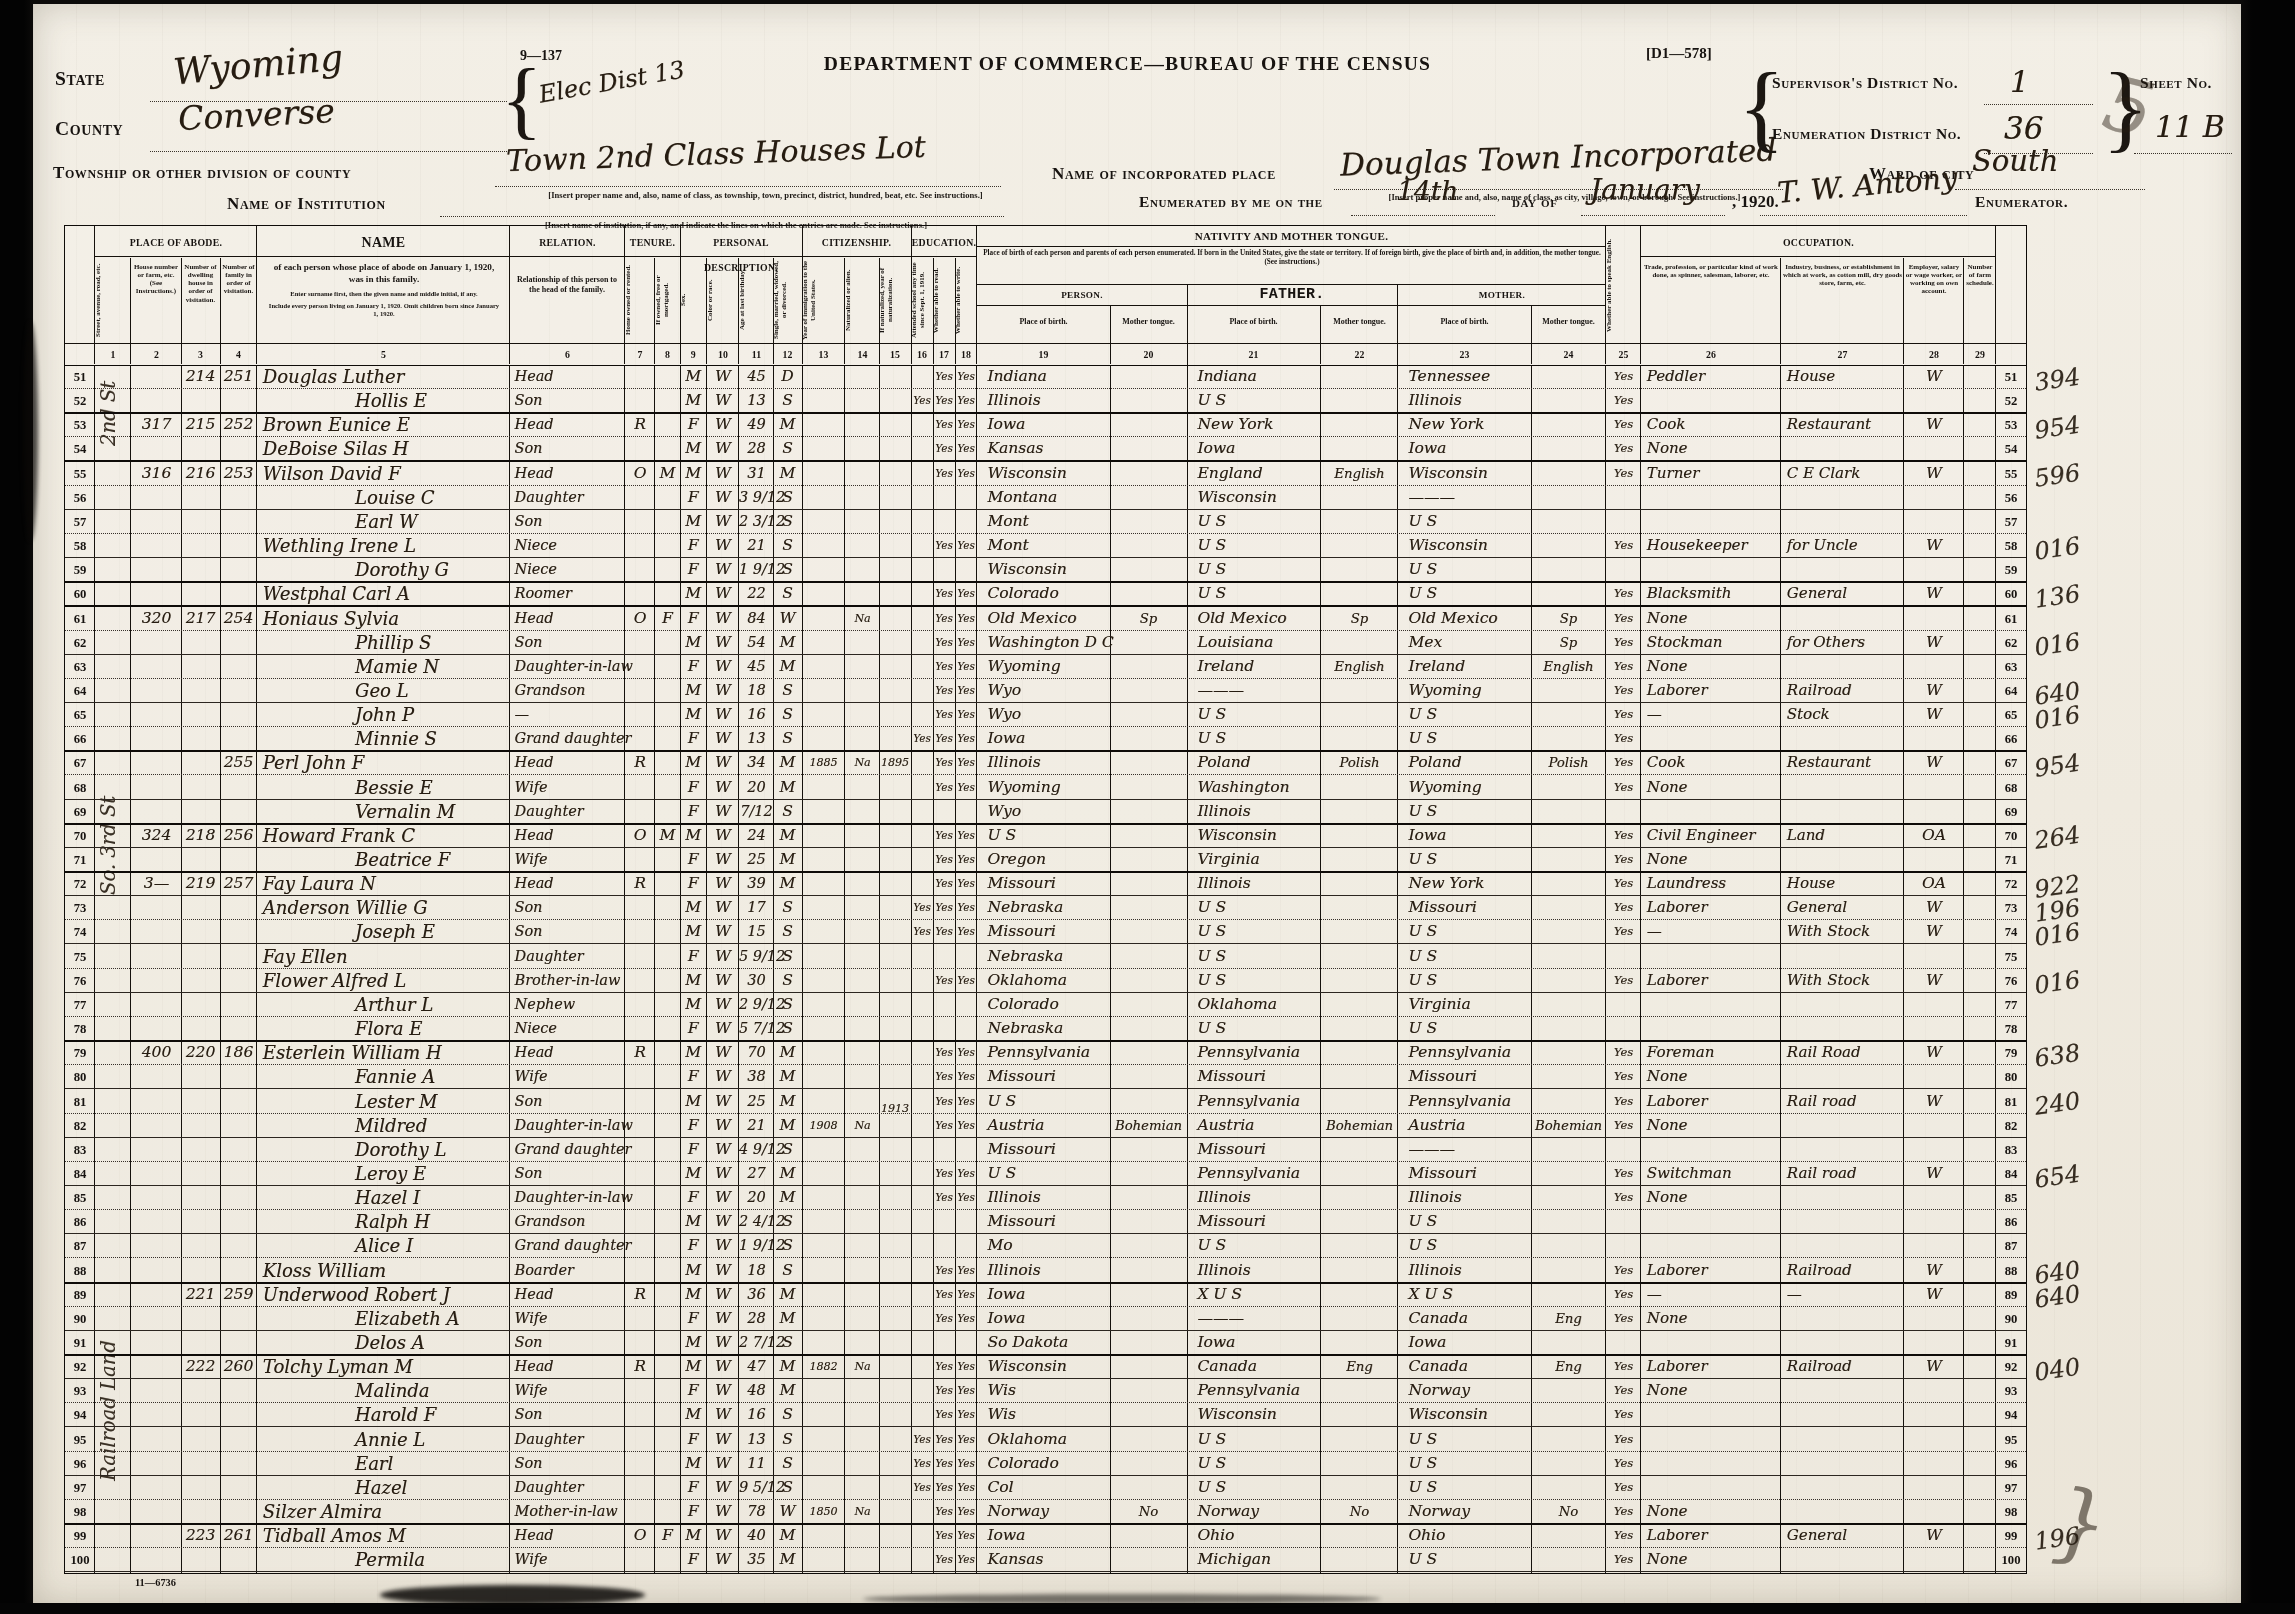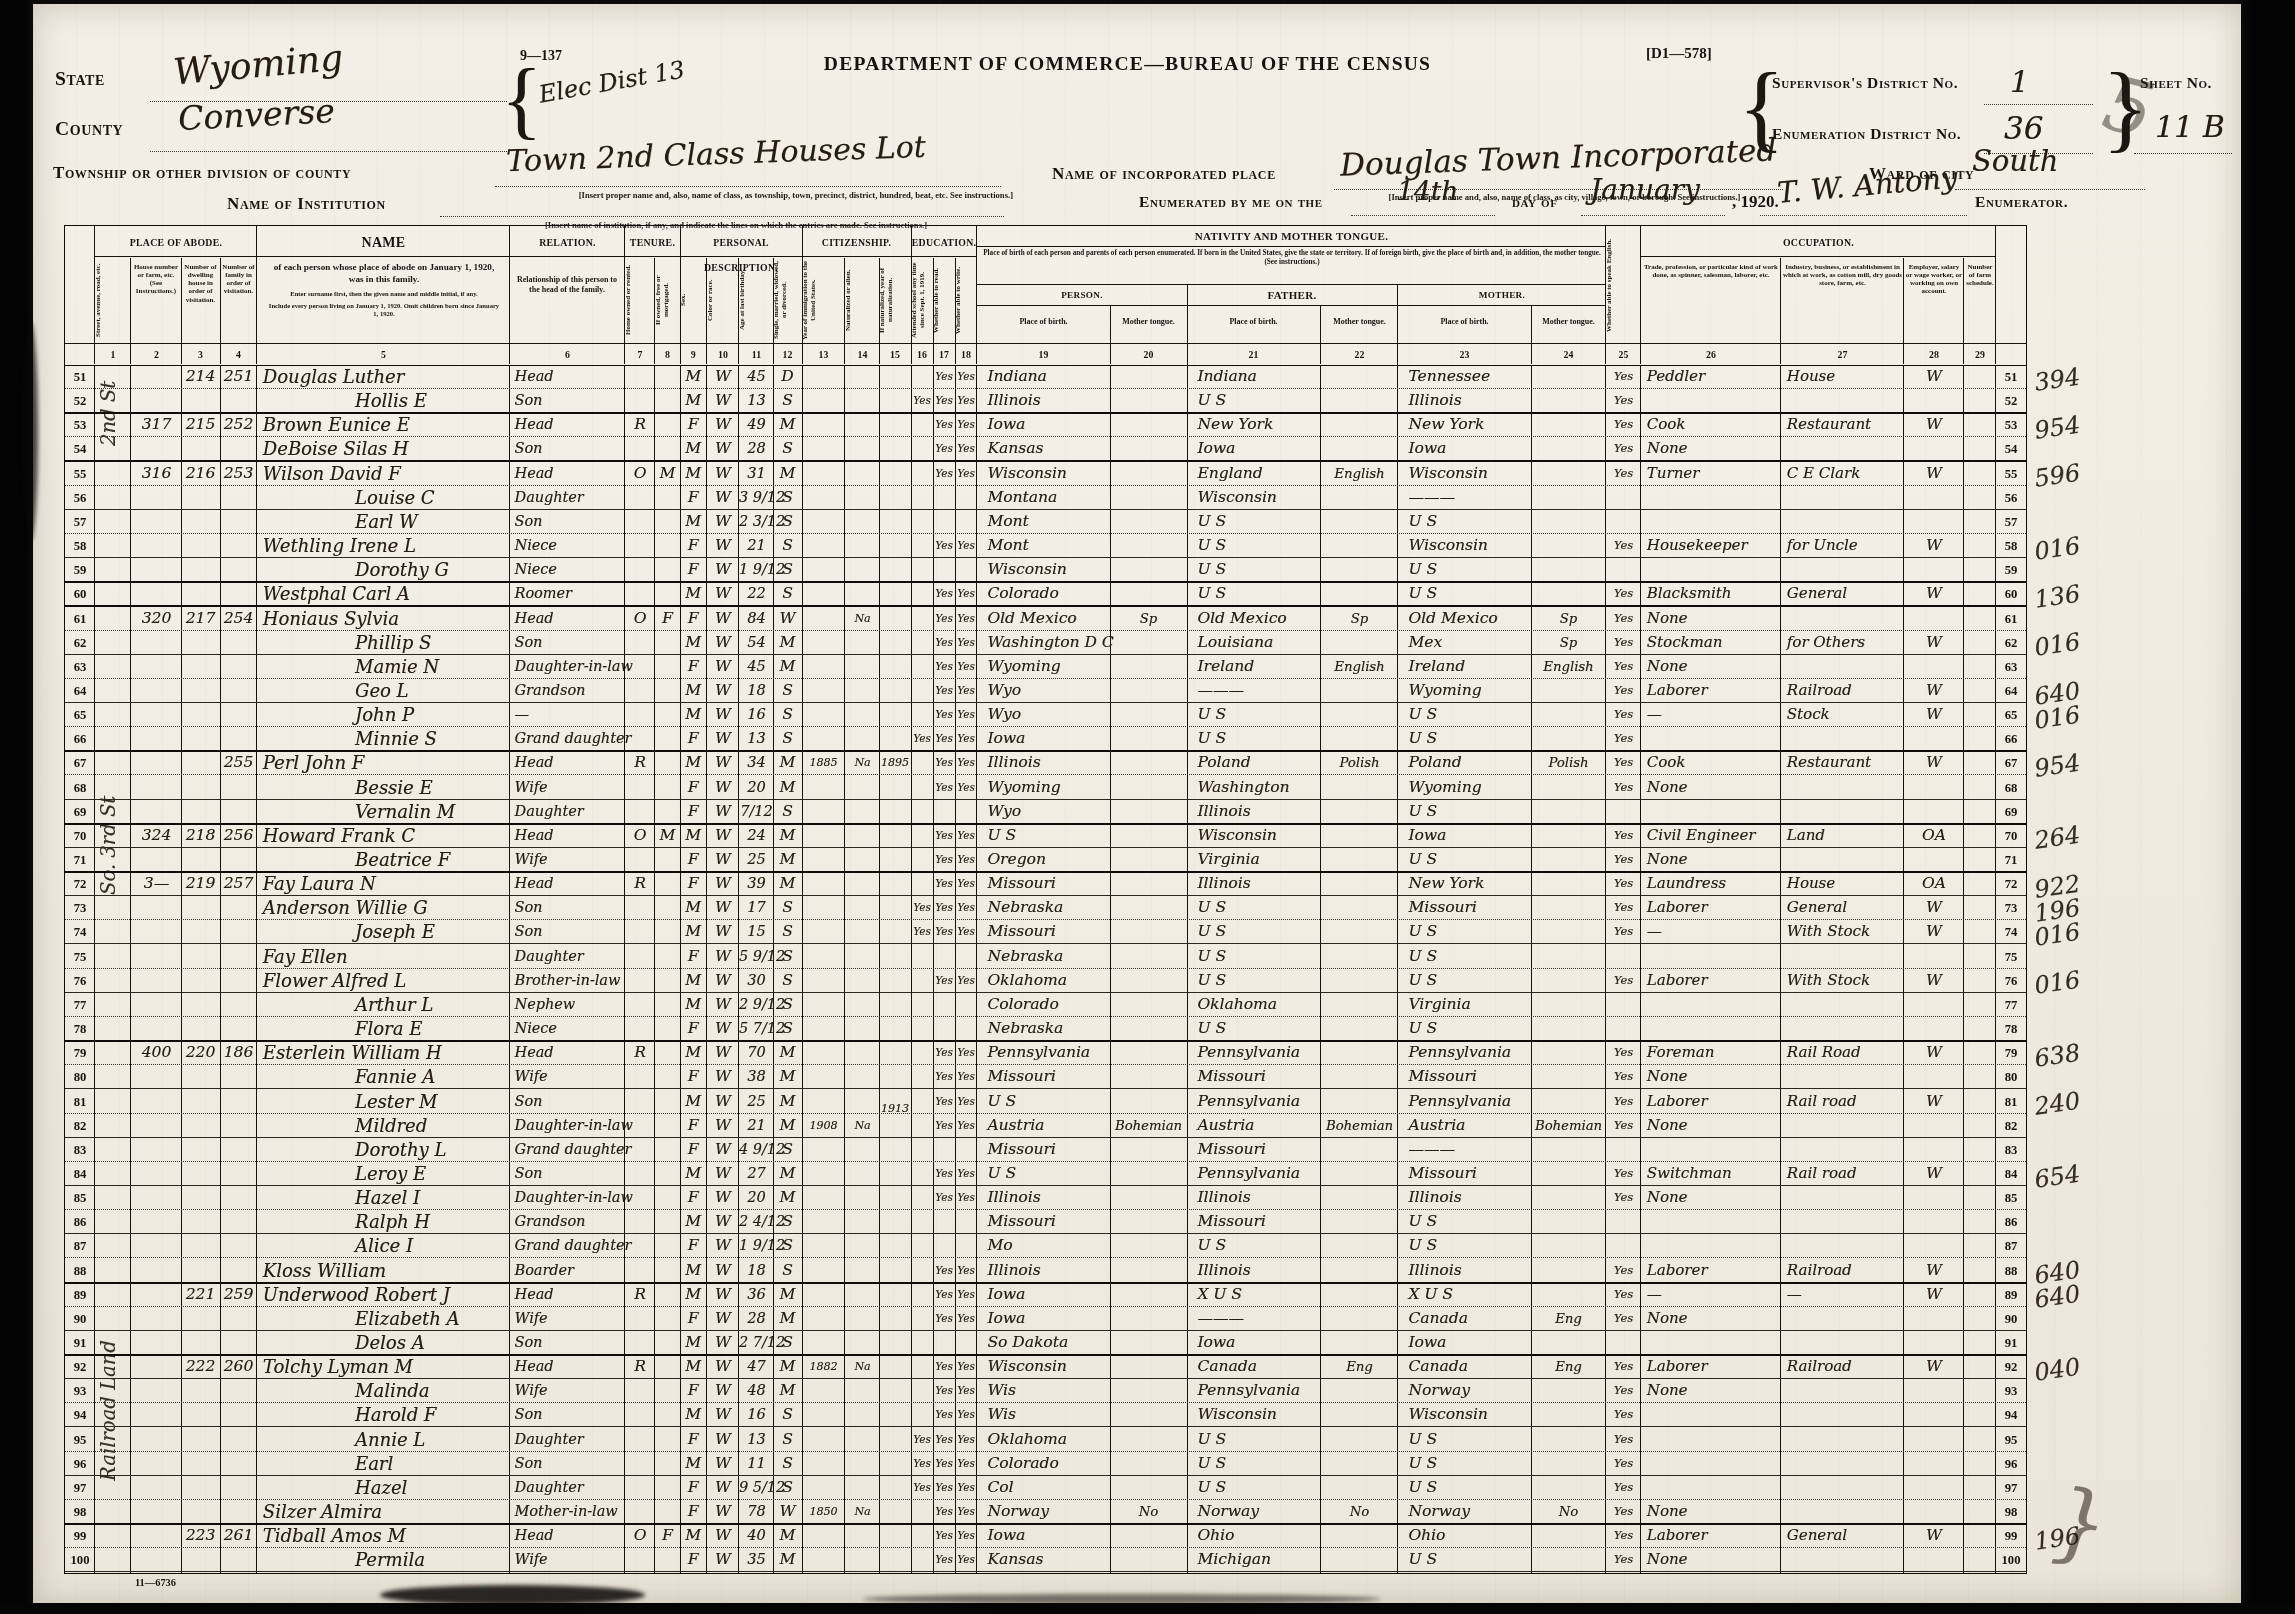--- a/index.html
+++ b/index.html
@@ -60,21 +60,21 @@
   <div class="abs print" style="left:501px;top:49px;font-size:86px;font-weight:normal;color:#1c1712;">{</div>
   <div class="abs hw" style="left:538px;top:68px;font-size:24px;transform:rotate(-10deg);">Elec Dist 13</div>
 
   <div class="abs print sc" style="left:55px;top:118px;font-size:19.6px;">County</div>
   <div class="abs hw" style="left:178px;top:95px;font-size:33px;transform:rotate(-3deg);">Converse</div>
   <div class="dotline" style="left:150px;top:151px;width:357px;"></div>
 
   <div class="abs print sc" style="left:53px;top:163px;font-size:17px;">Township or other division of county</div>
   <div class="abs hw" style="left:506px;top:136px;font-size:30px;transform:rotate(-2deg);">Town 2nd Class Houses Lot</div>
   <div class="dotline" style="left:495px;top:186px;width:506px;"></div>
-  <div class="note" style="left:518px;top:191px;width:495px;font-size:8.6px;text-align:right;">[Insert proper name and, also, name of class, as township, town, precinct, district, hundred, beat, etc.  See instructions.]</div>
+  <div class="note" style="left:518px;top:191px;width:495px;font-size:8.6px;">[Insert proper name and, also, name of class, as township, town, precinct, district, hundred, beat, etc.  See instructions.]</div>
 
   <div class="abs print sc" style="left:227px;top:194px;font-size:17px;">Name of Institution</div>
   <div class="dotline" style="left:440px;top:216px;width:564px;"></div>
   <div class="note" style="left:477px;top:221px;width:518px;font-size:8.6px;">[Insert name of institution, if any, and indicate the lines on which the entries are made.  See instructions.]</div>
 
   <div class="abs print sc" style="left:1052px;top:164px;font-size:17px;">Name of incorporated place</div>
   <div class="abs hw" style="left:1340px;top:139px;font-size:31px;transform:rotate(-2deg);">Douglas Town Incorporated</div>
   <div class="dotline" style="left:1334px;top:189px;width:449px;"></div>
   <div class="note" style="left:1346px;top:193px;width:437px;font-size:8.6px;">[Insert proper name and, also, name of class, as city, village, town, or borough.  See instructions.]</div>
 
@@ -157,21 +157,21 @@
         <div class="print band" style="position: absolute; left: 737px; top: 3.5px; width: 109px; height: 26.5px; line-height: 25px; font-size: 9.8px;">CITIZENSHIP.</div>
         <div style="position: absolute; left: 737px; top: 30px; width: 109px; height: 1.2px; background: rgb(21, 17, 12);"></div>
         <div class="print band" style="position: absolute; left: 846px; top: 3.5px; width: 66px; height: 26.5px; line-height: 25px; font-size: 9.8px;">EDUCATION.</div>
         <div style="position: absolute; left: 846px; top: 30px; width: 66px; height: 1.2px; background: rgb(21, 17, 12);"></div>
         <div class="print band" style="position: absolute; left: 912px; top: 1.2px; width: 629px; height: 18.4px; line-height: 18.4px; font-size: 11px;">NATIVITY AND MOTHER TONGUE.</div>
         <div style="position: absolute; left: 912px; top: 19.6px; width: 629px; height: 1.2px; background: rgb(21, 17, 12);"></div>
         <div class="print" style="position: absolute; left: 917px; top: 23px; width: 620px; height: 32px; font-size: 7.2px; font-weight: bold; text-align: center; line-height: 1.3; white-space: normal;">Place of birth of each person and parents of each person enumerated.  If born in the United States, give the state or territory.  If of foreign birth, give the place of birth and, in addition, the mother tongue.  (See instructions.)</div>
         <div style="position: absolute; left: 912px; top: 58px; width: 629px; height: 1.2px; background: rgb(21, 17, 12);"></div>
         <div class="print band" style="position: absolute; left: 912px; top: 60px; width: 210px; height: 18.4px; line-height: 18.4px; font-size: 9.2px;">PERSON.</div>
         <div style="position: absolute; left: 912px; top: 79px; width: 210px; height: 1.2px; background: rgb(21, 17, 12);"></div>
-        <div class="print band" style="position: absolute; left: 1122px; top: 60px; width: 210px; height: 17px; line-height: 18.4px; font-size: 11px;">FATHER.</div>
+        <div class="print band" style="position: absolute; left: 1122px; top: 60px; width: 210px; height: 17px; line-height: 18.4px; font-size: 15px; font-family: Liberation Mono, monospace;">FATHER.</div>
         <div style="position: absolute; left: 1122px; top: 79px; width: 210px; height: 1.2px; background: rgb(21, 17, 12);"></div>
         <div class="print band" style="position: absolute; left: 1333px; top: 60px; width: 208px; height: 30px; line-height: 18.4px; font-size: 9.2px;">MOTHER.</div>
         <div style="position: absolute; left: 1333px; top: 79px; width: 208px; height: 1.2px; background: rgb(21, 17, 12);"></div>
         <div class="print" style="position: absolute; left: 912px; top: 91px; width: 133px; height: 23px; font-size: 8px; font-weight: bold; text-align: center;">Place of birth.</div>
         <div class="print" style="position: absolute; left: 1045px; top: 91px; width: 77px; height: 23px; font-size: 8px; font-weight: bold; text-align: center;">Mother tongue.</div>
         <div class="print" style="position: absolute; left: 1122px; top: 91px; width: 133px; height: 23px; font-size: 8px; font-weight: bold; text-align: center;">Place of birth.</div>
         <div class="print" style="position: absolute; left: 1256px; top: 91px; width: 77px; height: 23px; font-size: 8px; font-weight: bold; text-align: center;">Mother tongue.</div>
         <div class="print" style="position: absolute; left: 1333px; top: 91px; width: 133px; height: 23px; font-size: 8px; font-weight: bold; text-align: center;">Place of birth.</div>
         <div class="print" style="position: absolute; left: 1466px; top: 91px; width: 75px; height: 23px; font-size: 8px; font-weight: bold; text-align: center;">Mother tongue.</div>
         <div class="print band" style="position: absolute; left: 1576px; top: 3.5px; width: 355px; height: 26.5px; line-height: 25px; font-size: 9.8px;">OCCUPATION.</div>

